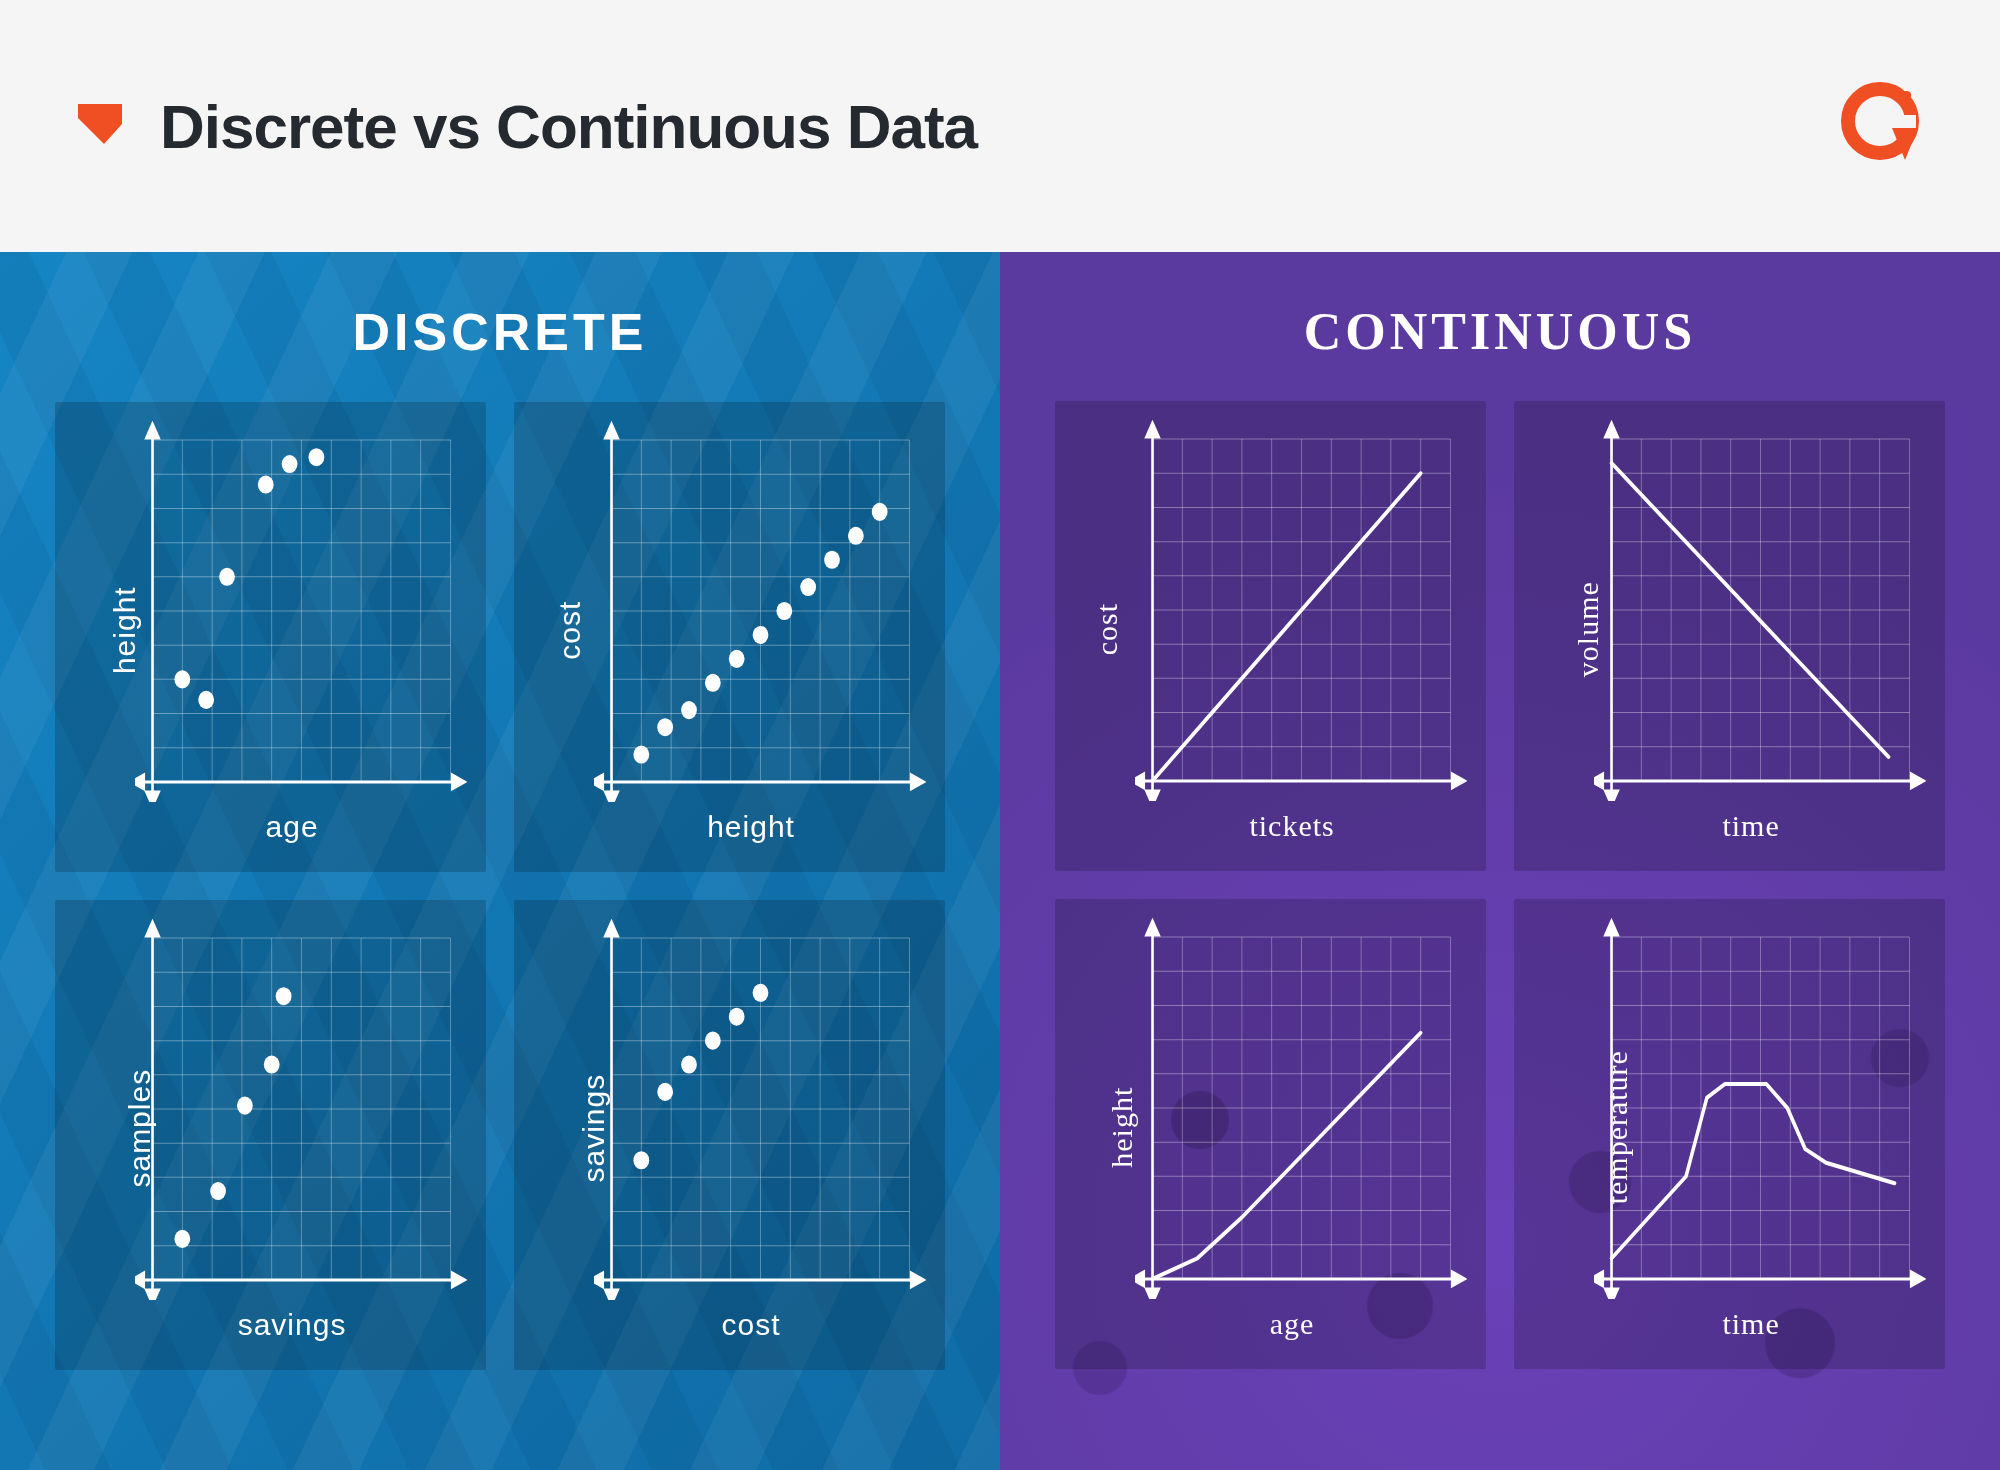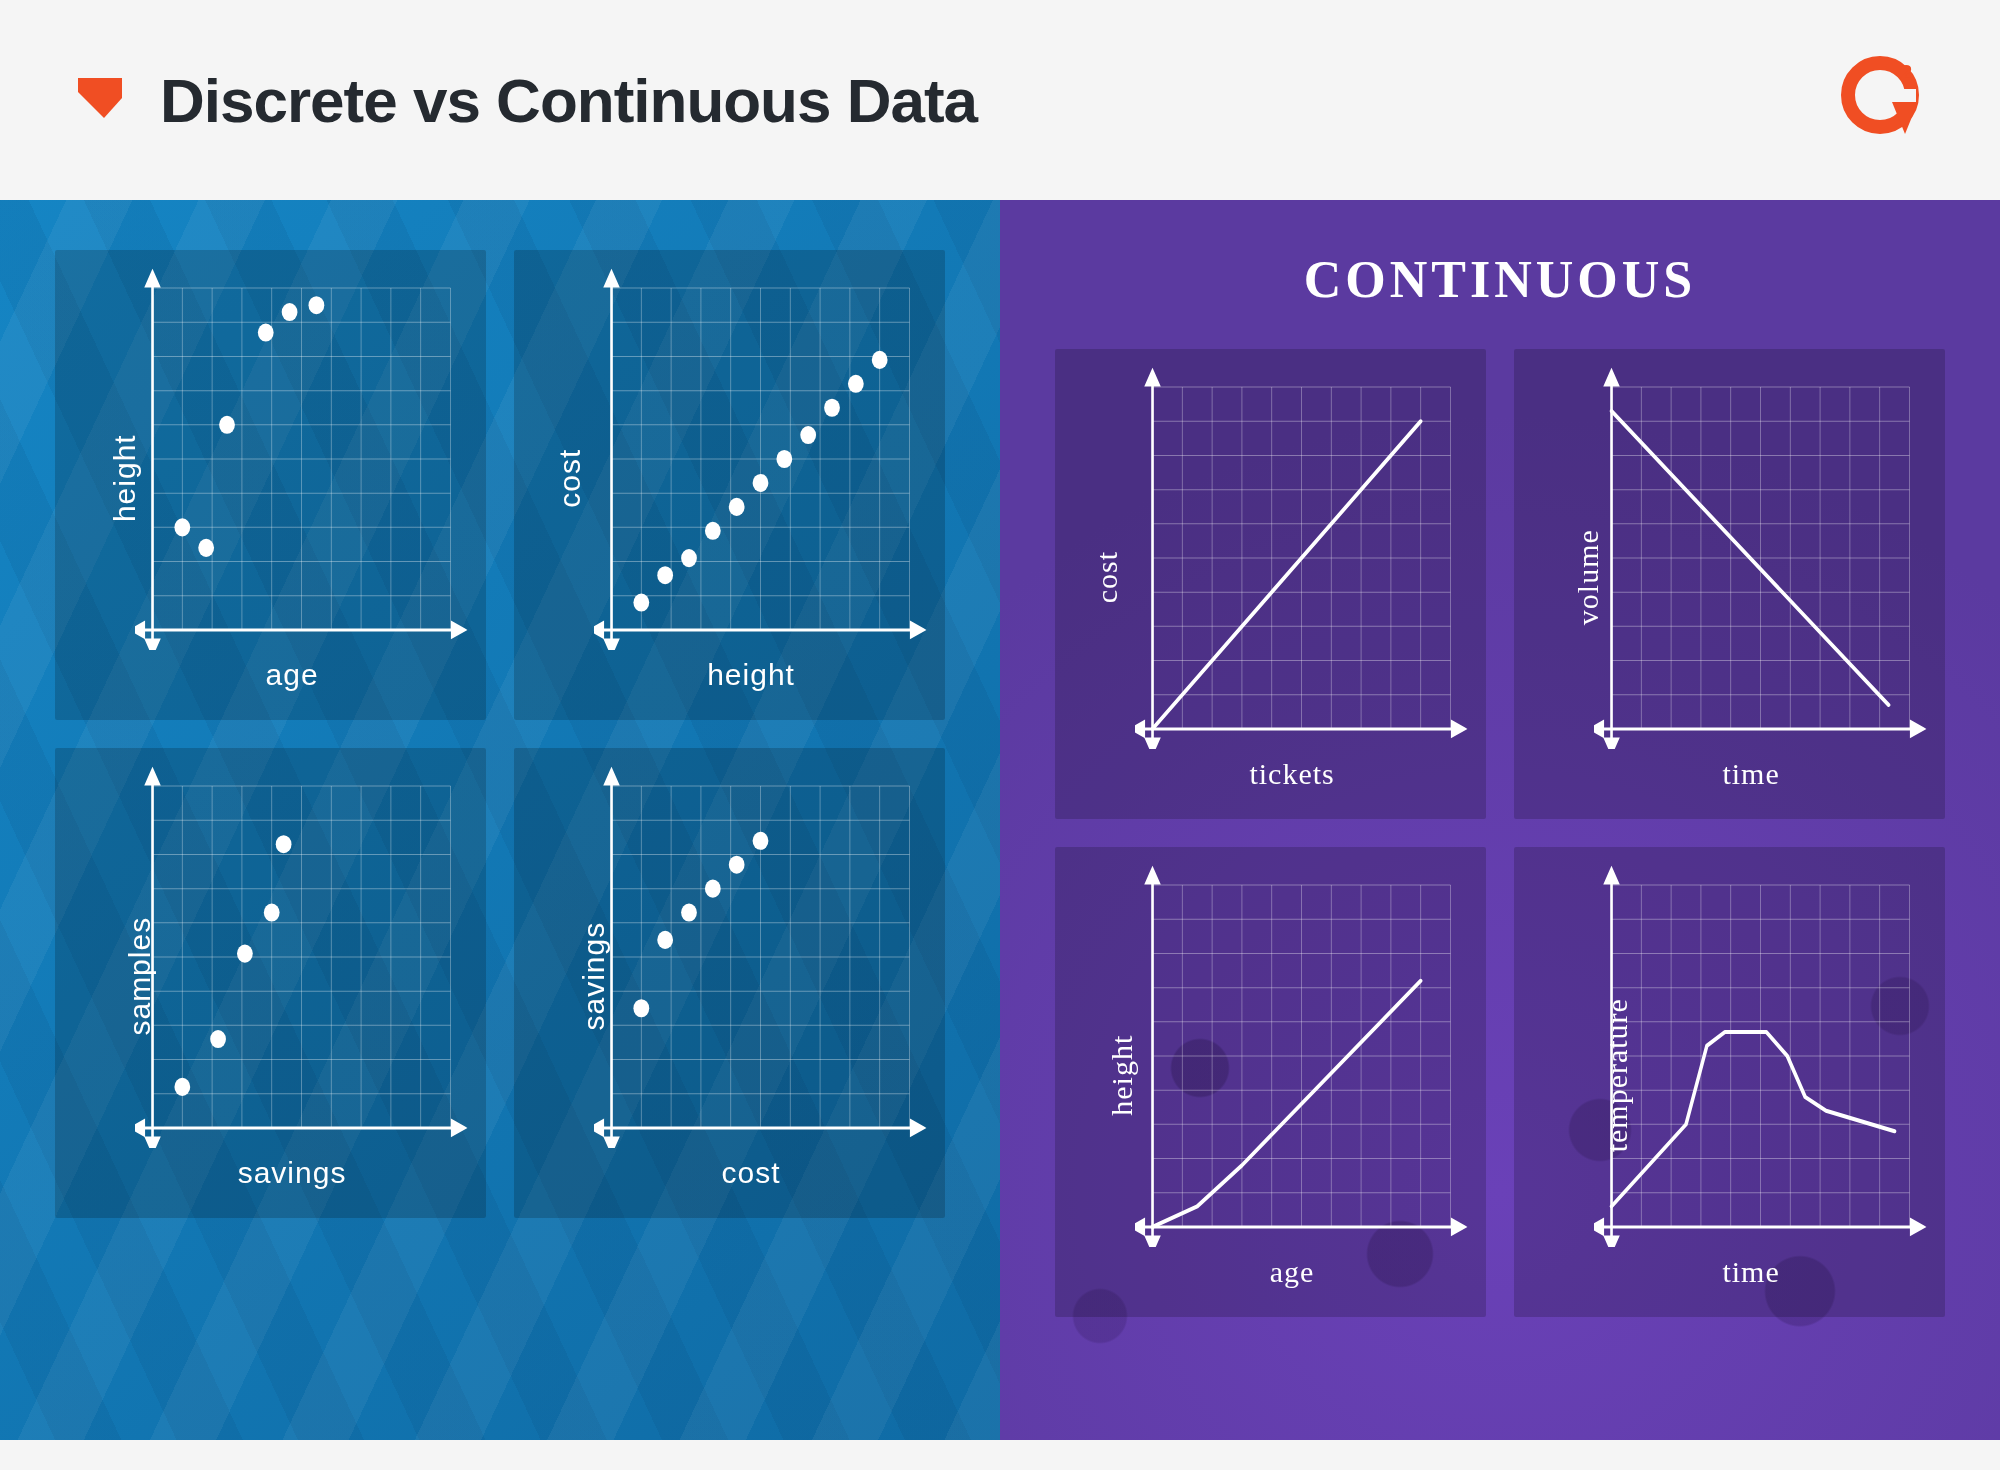--- a/index.html
+++ b/index.html
@@ -4,21 +4,21 @@
 <style>
   * { box-sizing: border-box; margin: 0; padding: 0; }
   body {
     width: 2000px;
     height: 1470px;
     background: #f5f5f5;
     font-family: -apple-system, BlinkMacSystemFont, 'Segoe UI', Arial, sans-serif;
     overflow: hidden;
   }
   .header {
-    height: 200px;
+    height: 252px;
     background: #f5f5f5;
     display: flex;
     align-items: center;
     justify-content: space-between;
     padding: 0 70px;
   }
   .header-left {
     display: flex;
     align-items: center;
     gap: 30px;
@@ -142,20 +142,21 @@
   <svg class="g2-logo" viewBox="0 0 100 100">
     <circle cx="50" cy="45" r="32" fill="none" stroke="#f04e23" stroke-width="14"></circle>
     <rect x="50" y="39" width="36" height="14" fill="#f5f5f5"></rect>
     <path d="M62 52 L88 52 L75 84 Z" fill="#f04e23"></path>
     <text x="76" y="30" font-size="22" font-weight="700" fill="#f04e23" text-anchor="middle" font-family="Arial">2</text>
   </svg>
 </div>
 
 <div class="content">
   <div class="panel panel-discrete">
+    <h2 class="panel-title">DISCRETE</h2>
     <div class="charts-grid">
       <div class="chart-tile"><svg class="chart-svg" viewBox="0 0 380 380" preserveAspectRatio="none">
             <g stroke="rgba(255,255,255,0.35)" stroke-width="1">
               <line x1="20" y1="20" x2="20" y2="360"></line>
               <line x1="20" y1="20" x2="360" y2="20"></line>
               <line x1="54" y1="20" x2="54" y2="360"></line>
               <line x1="20" y1="54" x2="360" y2="54"></line>
               <line x1="88" y1="20" x2="88" y2="360"></line>
               <line x1="20" y1="88" x2="360" y2="88"></line>
               <line x1="122" y1="20" x2="122" y2="360"></line>

